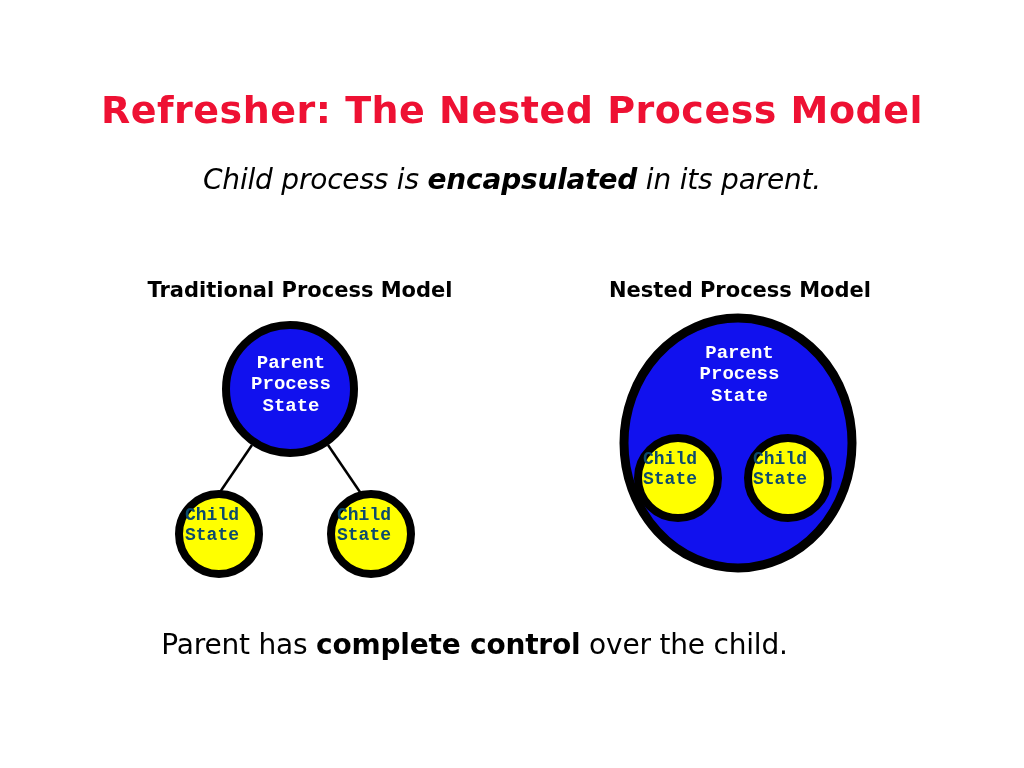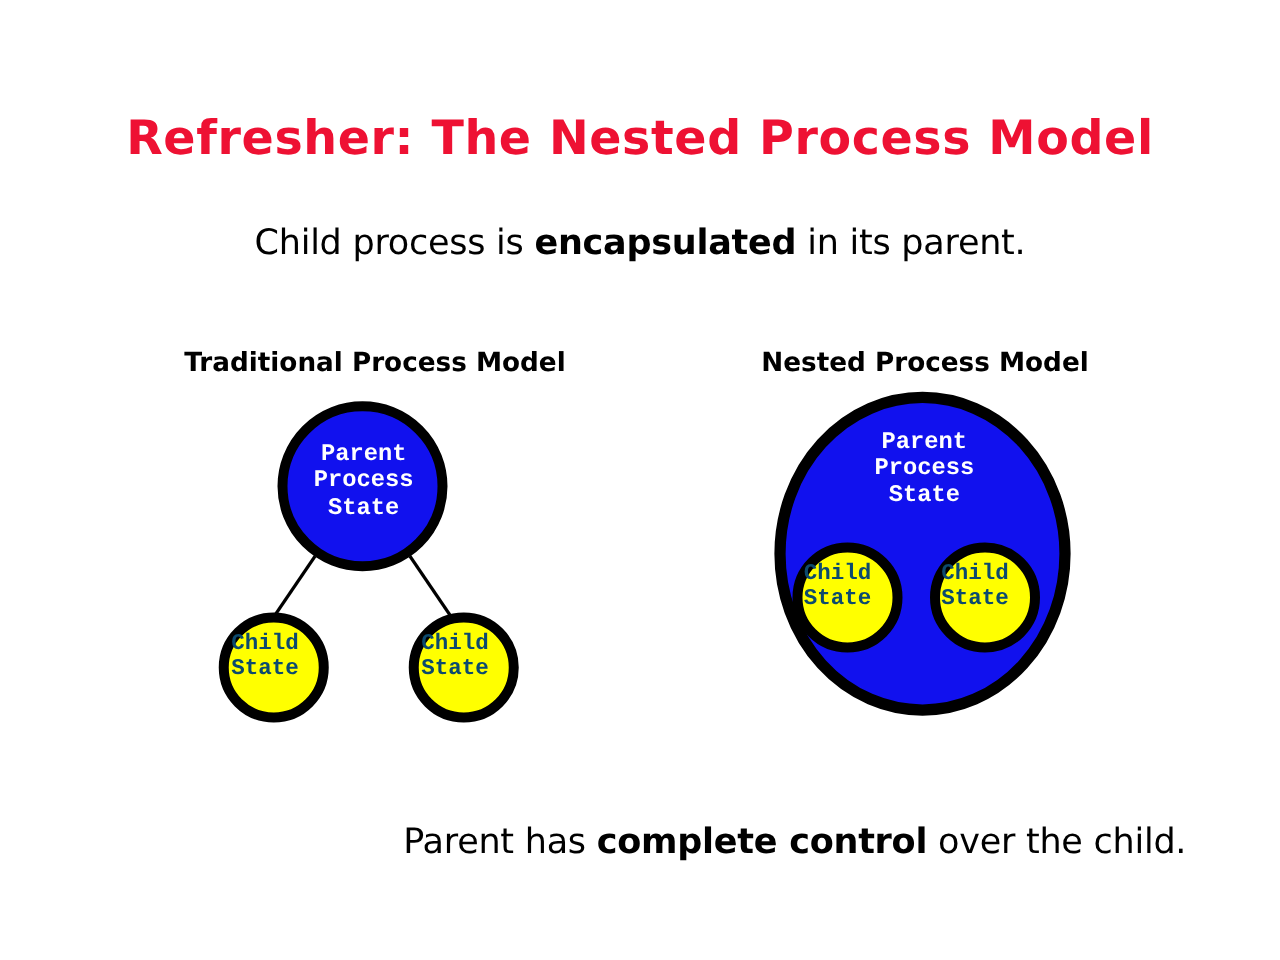--- a/index.html
+++ b/index.html
@@ -43,29 +43,30 @@
     font-family: "DejaVu Sans", sans-serif;
     font-size: 28px;
     color: #000000;
     white-space: nowrap;
     letter-spacing: -0.2px;
   }
   .sentence .bold { font-weight: bold; }
 
   #sentence-top {
     left: 0;
-    top: 177px;
-    width: 1024px;
-    text-align: center;
+    top: 163px;
+    width: 1024px;
+    text-align: center;
+    font-style: italic;
   }
   #sentence-bottom {
     left: 0;
-    top: 656px;
+    top: 628px;
     width: 949px;
-    text-align: right;
+    text-align: center;
   }
 
   
   .section-caption {
     position: absolute;
     font-family: "DejaVu Sans", sans-serif;
     font-size: 21px;
     font-weight: bold;
     color: #000000;
     white-space: nowrap;

